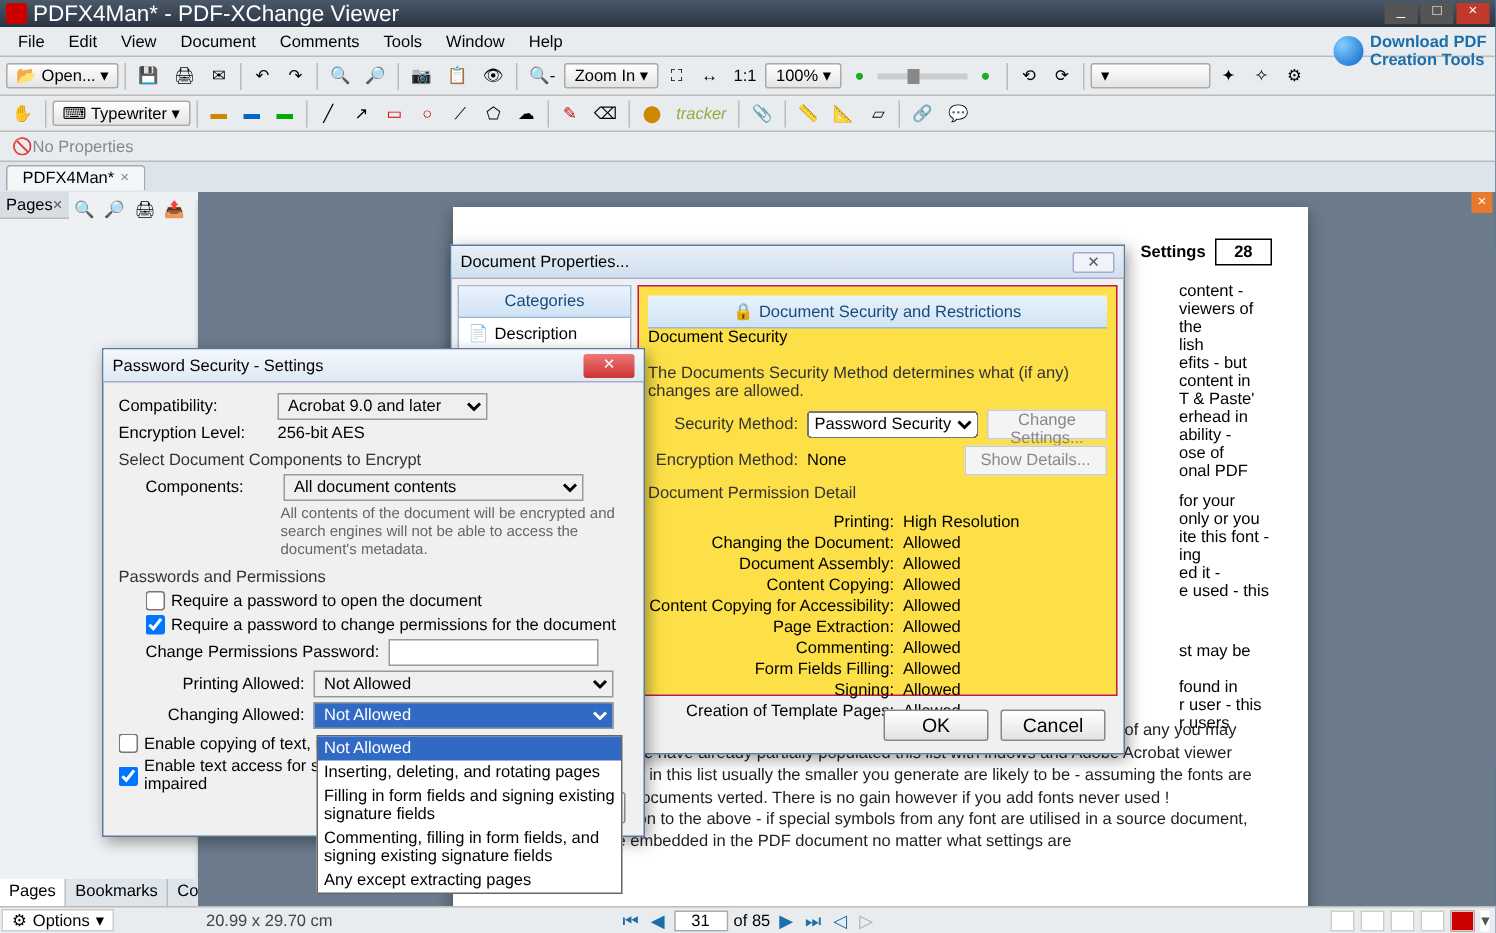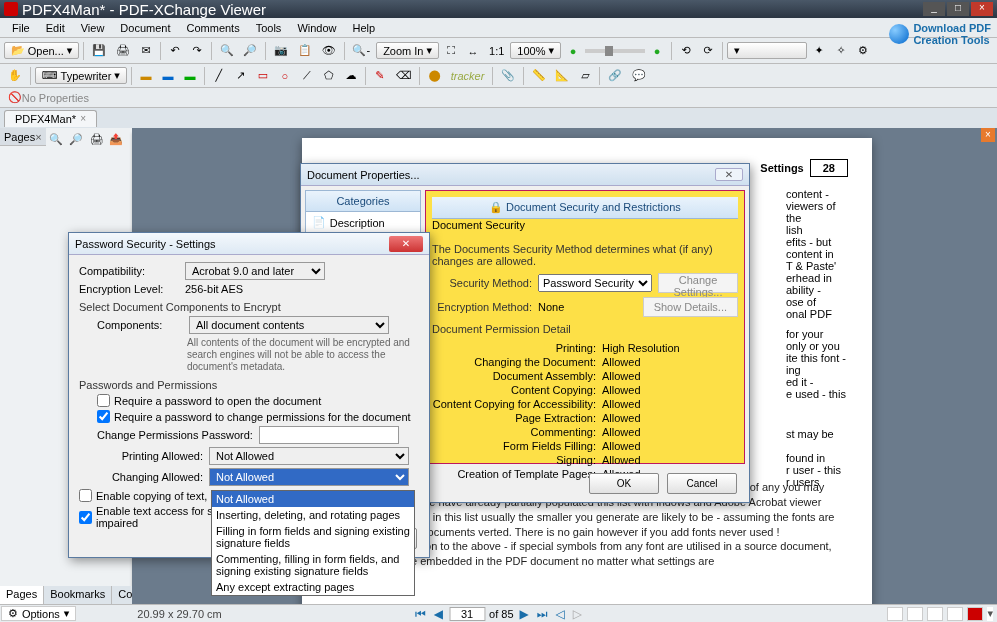--- a/index.html
+++ b/index.html
@@ -63,21 +63,21 @@
 #docprops .main{flex:1;margin:4px 4px 4px 0;border:1px solid #be185d;background:#fde047;padding:6px;font-size:11px}
 #docprops .main h4{font-size:11px;font-weight:normal;margin-bottom:12px}
 #docprops .row{display:flex;align-items:center;margin:4px 0;gap:6px}
 #docprops .row label{min-width:100px;text-align:right;color:#333}
 #docprops select{flex:0 0 110px;height:18px;font-size:11px}
 #docprops button.small{height:20px;padding:0 10px;font-size:11px;color:#888;border:1px solid #ccc;background:#f4f4f4}
 .perm-table{margin-top:6px;font-size:11px}
 .perm-table .prow{display:flex;padding:1px 0}
 .perm-table .prow .k{flex:0 0 170px;text-align:right;padding-right:6px}
 .dlg-buttons{position:absolute;bottom:8px;right:12px;display:flex;gap:8px}
-.dlg-buttons button,.btn{min-width:70px;height:21px;border:1px solid #888;background:linear-gradient(#fff,#e2e2e2);border-radius:2px;font-size:10px}
+.dlg-buttons button,.btn{min-width:70px;height:21px;border:1px solid #888;background:linear-gradient(#fff,#e2e2e2);border-radius:2px;font-size:13px}
 
 
 #pwsec{left:68px;top:232px;width:362px;height:326px;z-index:20}
 #pwsec .dlg-title{background:linear-gradient(#f4f8fc,#dde9f4)}
 #pwsec .closebtn{margin-left:auto;width:34px;height:16px;background:linear-gradient(#e77,#c33);color:#fff;text-align:center;border-radius:2px;font-size:10px;line-height:15px}
 #pwsec .body{padding:4px 10px;font-size:11px}
 #pwsec .frow{display:flex;align-items:center;margin:3px 0;gap:6px}
 #pwsec .frow label{min-width:100px}
 #pwsec select,#pwsec input[type=text],#pwsec input[type=password]{height:18px;font-size:11px;border:1px solid #999;padding:0 2px}
 #pwsec select{width:200px}

